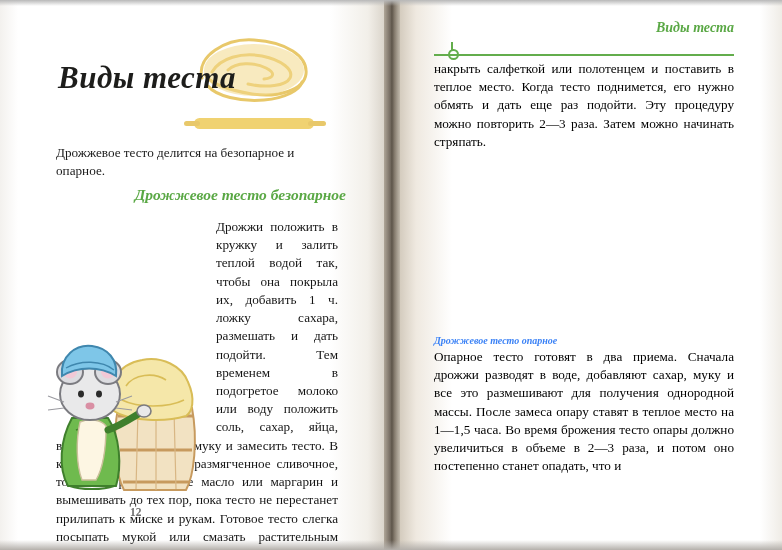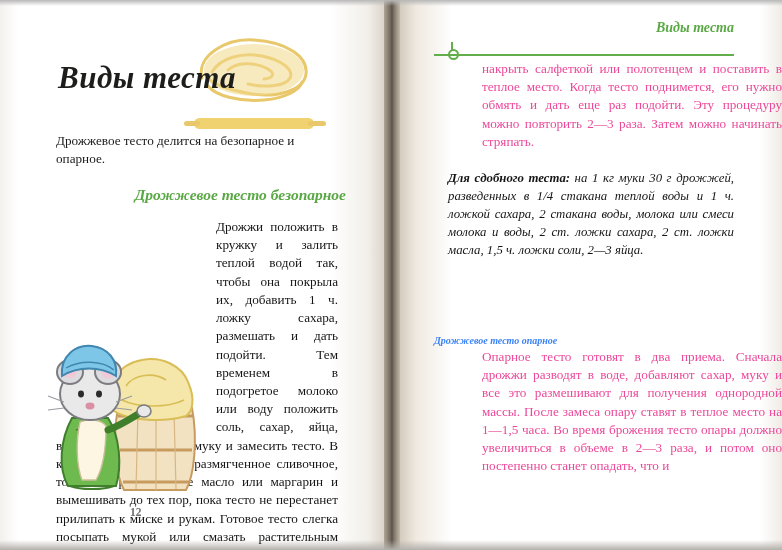--- a/index.html
+++ b/index.html
@@ -44,21 +44,21 @@
   .title{
     font-family:"Liberation Serif", serif;
     font-style:italic;font-weight:bold;font-size:31px;color:#1d1d1b;
     letter-spacing:.5px;
     position:absolute;left:6px;top:22px;
   }
   
   .deco{position:absolute;left:130px;top:-12px;width:190px;height:130px;}
 
   .lead{
-    position:absolute;left:4px;top:132px;width:282px;
+    position:absolute;left:4px;top:144px;width:282px;
     font-size:13.2px;line-height:1.35;color:#1a1a1a;
   }
   .subhead{
     position:absolute;left:4px;width:290px;
     font-family:"Liberation Serif", serif;
     font-style:italic;font-weight:bold;font-size:15.5px;color:#5aa845;text-align:right;
   }
   #sub1{top:186px;}
   .body-col{
     position:absolute;left:4px;width:282px;
@@ -91,21 +91,21 @@
   }
   .rule-dot{
     position:absolute;left:14px;top:29px;width:7px;height:7px;border-radius:50%;
     border:2px solid #63ad4c;background:#fff;
   }
   .rule-stem{
     position:absolute;left:17px;top:22px;width:2px;height:8px;background:#63ad4c;
   }
   .rtext{
     position:absolute;left:0;width:300px;
-    font-size:13.2px;line-height:1.38;color:#ec4899;text-align:justify;margin-left:48px;
+    font-size:13.2px;line-height:1.38;color:#000000;text-align:justify;
   }
   #rp-p1{top:60px;}
   .recipe{
     position:absolute;left:14px;width:286px;
     font-style:italic;font-size:12.8px;line-height:1.4;color:#151515;text-align:justify;
   }
   .recipe b{font-weight:bold;}
   #rec1{top:170px;}
   #rec2{top:250px;}
   #sub2{position:absolute;left:0;top:335px;width:300px;
@@ -205,23 +205,20 @@
   <div class="rp">
     <div class="rh">
       <div class="rh-title">Виды теста</div>
       <div class="rule-stem"></div>
       <div class="rule-dot"></div>
       <div class="rule"></div>
     </div>
 
     <div class="rtext" id="rp-p1">накрыть салфеткой или полотенцем и поставить в теплое место. Когда тесто поднимется, его нужно обмять и дать еще раз подойти. Эту процедуру можно повторить 2—3 раза. Затем можно начинать стряпать.</div>
 
-    <div class="recipe" id="rec1">
-      <b>Для сдобного теста:</b><span> на 1 кг муки 30 г дрожжей, разведенных в 1/4 стакана теплой воды и 1 ч. ложкой сахара, 2 стакана воды, молока или смеси молока и воды, 2 ст. ложки сахара, 2 ст. ложки масла, 1,5 ч. ложки соли, 2—3 яйца.</span>
-    </div>
 
 
     <div id="sub2">Дрожжевое тесто опарное</div>
 
     <div class="rtext" id="rp-p2">Опарное тесто готовят в два приема. Сначала дрожжи разводят в воде, добавляют сахар, муку и все это размешивают для получения однородной массы. После замеса опару ставят в теплое место на 1—1,5 часа. Во время брожения тесто опары должно увеличиться в объеме в 2—3 раза, и потом оно постепенно станет опадать, что и</div>
 
   </div>
 </div>
 
 </body></html>

